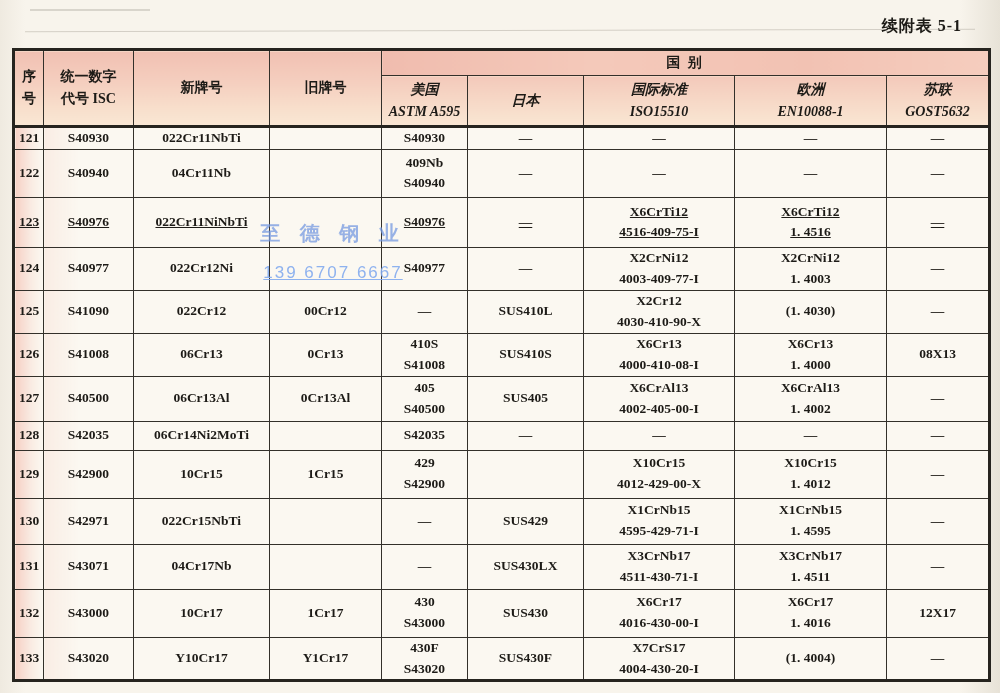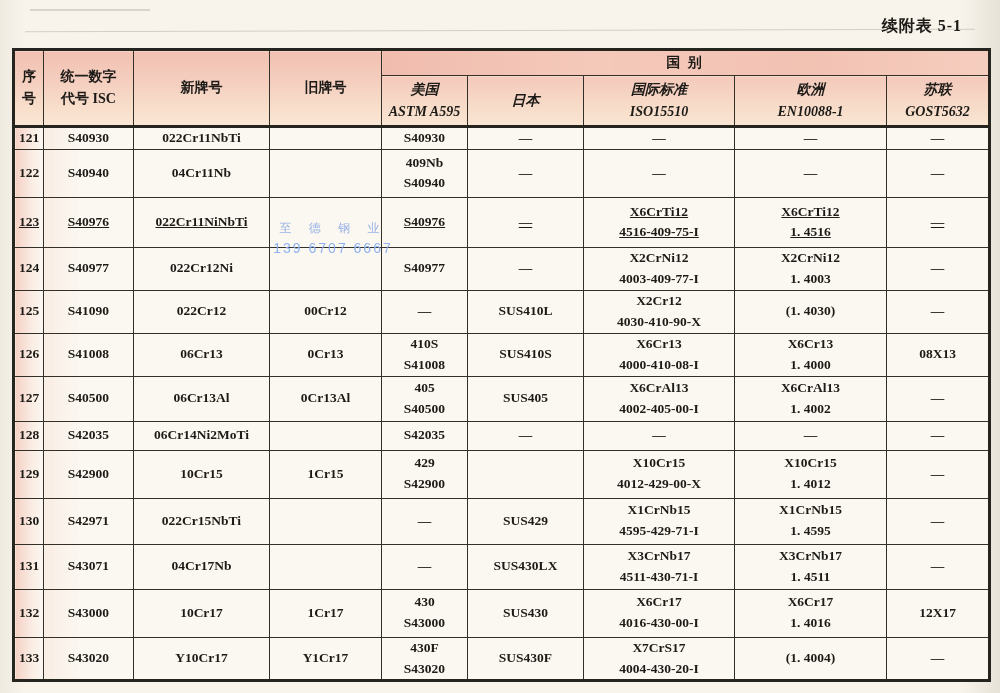--- a/index.html
+++ b/index.html
@@ -75,22 +75,22 @@
   tr.h43{height:43px;margin-left:20px;} tr.h40{height:40px;margin-left:28px;} tr.h45{height:45px;}
   tr.h29{height:29px;margin-top:29px;} tr.h46{height:46px;margin-top:14px;}
   tr.hg{height:26px;} tr.hs{height:51px;font-style:italic;}
   .watermark{
     position:absolute;left:258px;top:220px;width:150px;
     text-align:center;
     color:rgba(124,160,228,.85);
     pointer-events:none;
     font-family:"Liberation Sans","DejaVu Sans",sans-serif;
   }
-  .watermark .wm1{font-size:12px;letter-spacing:7px;font-weight:normal;color:rgba(118,153,224,.75);}
-  .watermark .wm2{font-size:14px;letter-spacing:2px;margin-top:3px;color:rgba(130,170,238,.9);}
+  .watermark .wm1{font-size:20px;letter-spacing:7px;font-weight:bold;color:rgba(118,153,224,.75);}
+  .watermark .wm2{font-size:17px;letter-spacing:2px;margin-top:16px;color:rgba(130,170,238,.9);text-decoration:underline;}
 </style>
 </head>
 <body>
 
 <div class="page">
   <div class="scan-line"></div>
   <div class="scan-line2"></div>
   <div class="page-title">续附表 5-1</div>
 
   <table class="sheet">

